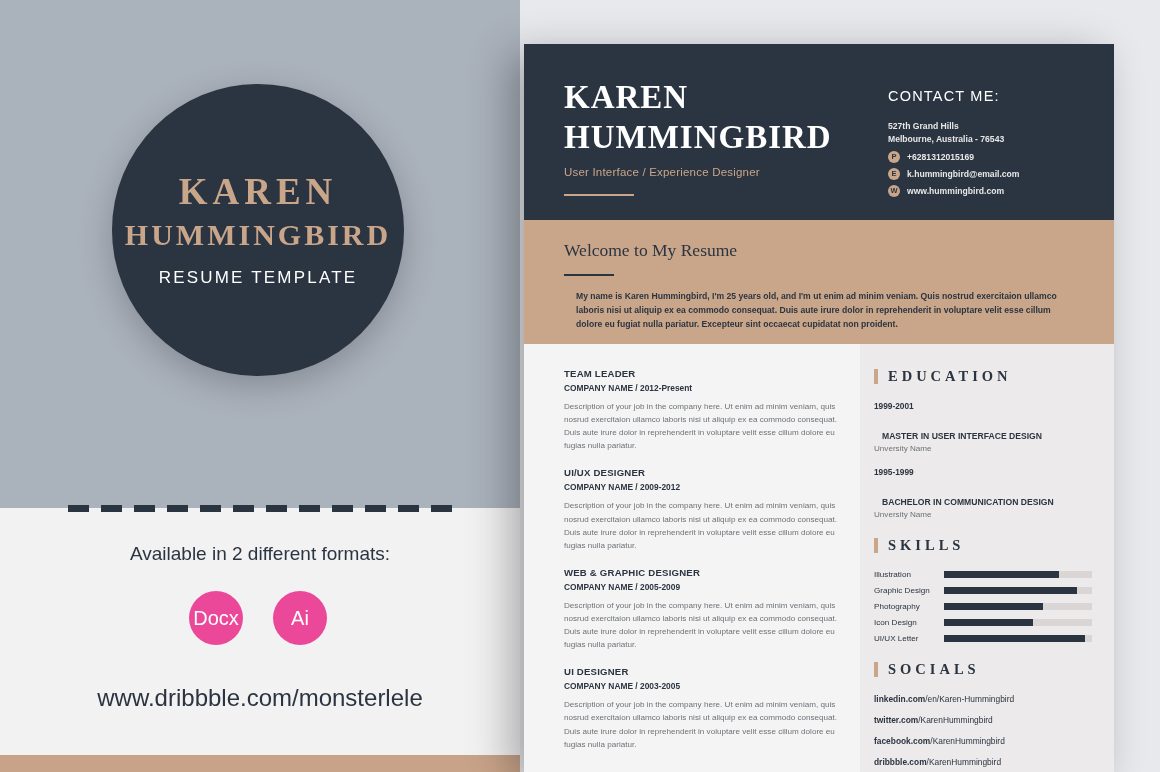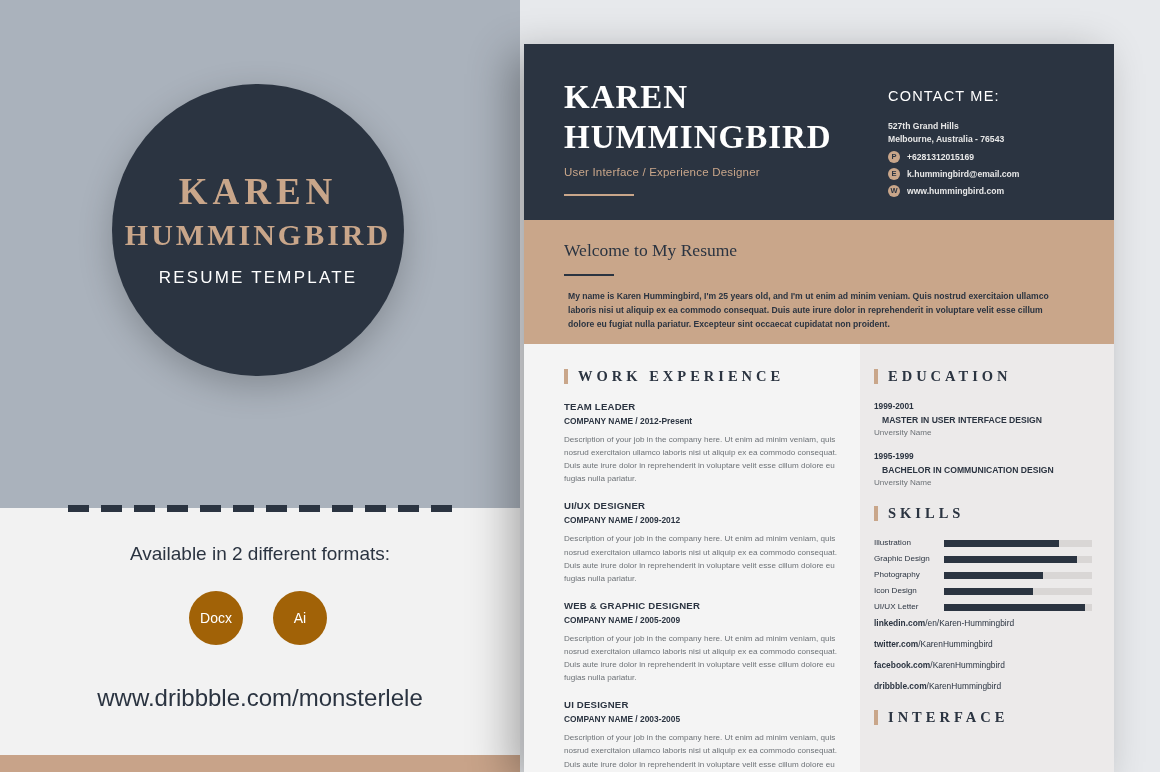--- a/index.html
+++ b/index.html
@@ -57,21 +57,21 @@
   .dashes {
     position: absolute; left: 68px; top: 505px; width: 384px; height: 7px;
     background: repeating-linear-gradient(to right, #2b3441 0 21px, transparent 21px 33px);
   }
   .formats-label {
     position: absolute; left: 0; top: 543px; width: 520px; text-align: center;
     color: #2b3441; font-size: 19px;
   }
   .badge {
     position: absolute; top: 591px; width: 54px; height: 54px; border-radius: 50%;
-    background: #a16207; color: #fff; font-size: 14px;
+    background: #ec4899; color: #fff; font-size: 20px;
     display: flex; align-items: center; justify-content: center;
   }
   .badge-a { left: 189px; }
   .badge-b { left: 273px; }
   .promo-url {
     position: absolute; left: 0; top: 684px; width: 520px; text-align: center;
     color: #2b3441; font-size: 24px;
   }
 
   
@@ -116,21 +116,21 @@
 
   .welcome {
     height: 124px; background: #c9a68a; padding: 20px 40px 0 40px;
   }
   .welcome h2 {
     margin: 0; font-family: "Liberation Serif", serif;
     color: #2b3441; font-size: 17.5px; font-weight: 400;
   }
   .welcome-rule { width: 50px; height: 2px; background: #2b3441; margin: 13px 0 14px 0; }
   .welcome p {
-    margin: 4px; color: #2b3441; font-size: 8.6px; line-height: 1.62; font-weight: 700;
+    margin: 12px; color: #2b3441; font-size: 8.6px; line-height: 1.62; font-weight: 700;
   }
 
   .body-cols { display: flex; }
   .col-left { width: 336px; padding: 24px 22px 0 40px; }
   .col-right { width: 254px; padding: 24px 22px 0 14px; background: #eceaea; }
 
   .sec-head {
     display: flex; align-items: center; margin-bottom: 16px;
   }
   .sec-bar { width: 4px; height: 15px; background: #c9a68a; margin-right: 10px; }
@@ -139,25 +139,25 @@
     color: #2b3441; font-size: 14.5px; font-weight: 700; letter-spacing: 4px;
   }
 
   .job { margin-bottom: 15px; }
   .job-title { color: #2b3441; font-size: 9.6px; font-weight: 700; letter-spacing: .2px; }
   .job-company { color: #2b3441; font-size: 8.4px; font-weight: 700; margin-top: 4px; }
   .job-desc { color: #6d7277; font-size: 8.1px; line-height: 1.62; margin-top: 7px; }
 
   .edu { margin-bottom: 14px; }
   .edu-years { color: #2b3441; font-size: 8.3px; font-weight: 700; }
-  .edu-deg { color: #2b3441; font-size: 8.6px; font-weight: 700; margin-top: 4px; padding-left: 8px; }
+  .edu-deg { color: #2b3441; font-size: 8.6px; font-weight: 700; margin-top: 20px; padding-left: 8px; }
   .edu-school { color: #6d7277; font-size: 8.1px; margin-top: 3px; }
 
   .skills { margin-bottom: 6px; }
-  .skill-row { display: flex; align-items: flex-end; margin-bottom: 7px; }
+  .skill-row { display: flex; align-items: center; margin-bottom: 7px; }
   .skill-name { width: 70px; color: #2b3441; font-size: 8.1px; }
   .skill-track { flex: 1; height: 7px; background: #d9d6d5; position: relative; }
   .skill-fill { position: absolute; left: 0; top: 0; height: 7px; background: #2b3441; }
 
   .social { color: #2b3441; font-size: 8.4px; margin-bottom: 11px; }
   .social b { font-weight: 700; }
   .social span { font-weight: 400; }
 
   .sec-gap { margin-top: 18px; }
 </style>
@@ -212,24 +212,20 @@
 
   <div class="welcome">
     <h2>Welcome to My Resume</h2>
     <div class="welcome-rule"></div>
     <p>My name is Karen Hummingbird, I'm 25 years old, and I'm ut enim ad minim veniam. Quis nostrud exercitaion ullamco laboris nisi ut aliquip ex ea commodo consequat. Duis aute irure dolor in reprehenderit in voluptare velit esse cillum dolore eu fugiat nulla pariatur. Excepteur sint occaecat cupidatat non proident.</p>
   </div>
 
   <div class="body-cols">
 
     <div class="col-left">
-      <div class="sec-head">
-        <div class="sec-bar"></div>
-        <div class="sec-title">WORK EXPERIENCE</div>
-      </div>
 
       <div class="job">
         <div class="job-title">TEAM LEADER</div>
         <div class="job-company">COMPANY NAME / 2012-Present</div>
         <div class="job-desc">Description of your job in the company here. Ut enim ad minim veniam, quis nosrud exercitaion ullamco laboris nisi ut aliquip ex ea commodo consequat. Duis aute irure dolor in reprehenderit in voluptare velit esse cillum dolore eu fugias nulla pariatur.</div>
       </div>
       <div class="job">
         <div class="job-title">UI/UX DESIGNER</div>
         <div class="job-company">COMPANY NAME / 2009-2012</div>
         <div class="job-desc">Description of your job in the company here. Ut enim ad minim veniam, quis nosrud exercitaion ullamco laboris nisi ut aliquip ex ea commodo consequat. Duis aute irure dolor in reprehenderit in voluptare velit esse cillum dolore eu fugias nulla pariatur.</div>
@@ -293,20 +289,24 @@
             </div>
         </div>
         <div class="skill-row">
           <div class="skill-name">UI/UX Letter</div>
           <div class="skill-track">
               <div class="skill-fill" style="width:95%"></div>
             </div>
         </div>
       </div>
 
+      <div class="sec-head sec-gap">
+        <div class="sec-bar"></div>
+        <div class="sec-title">SOCIALS</div>
+      </div>
       <div class="social">
         <b>linkedin.com</b><span>/en/Karen-Hummingbird</span>
       </div>
       <div class="social">
         <b>twitter.com</b><span>/KarenHummingbird</span>
       </div>
       <div class="social">
         <b>facebook.com</b><span>/KarenHummingbird</span>
       </div>
       <div class="social">

